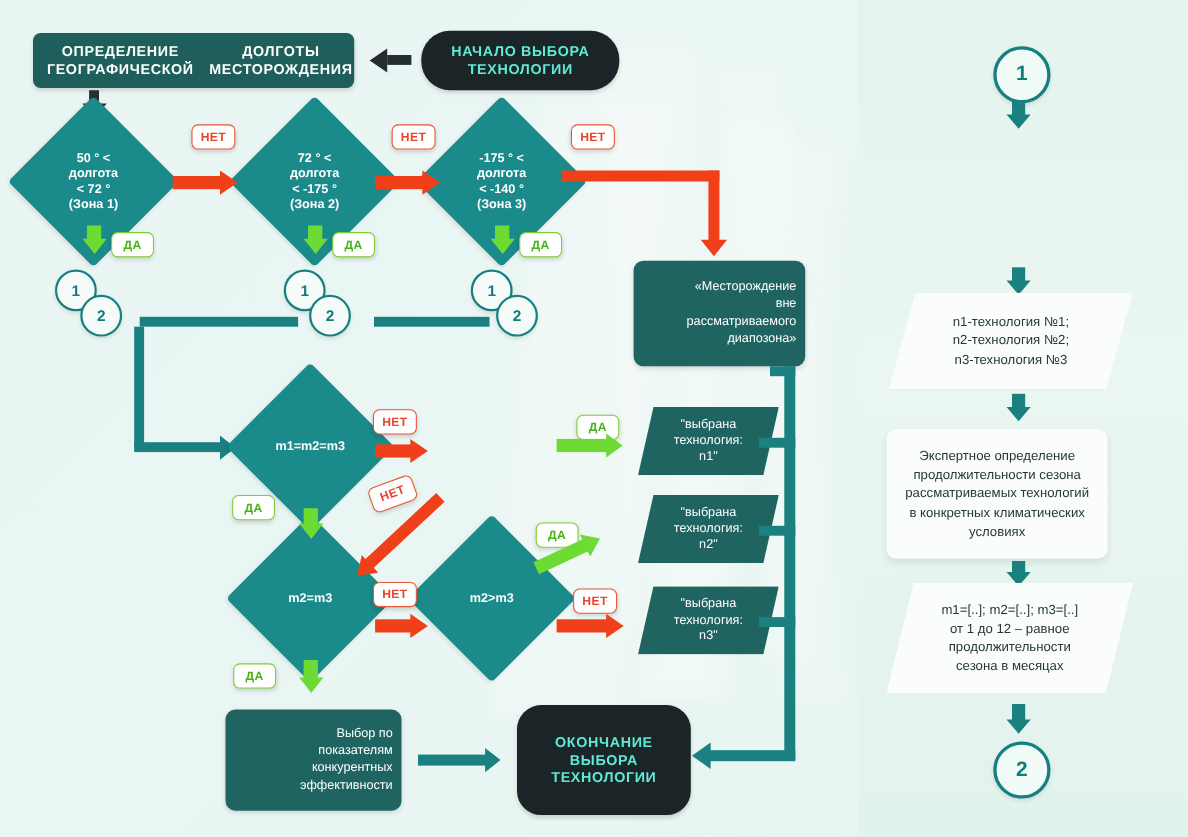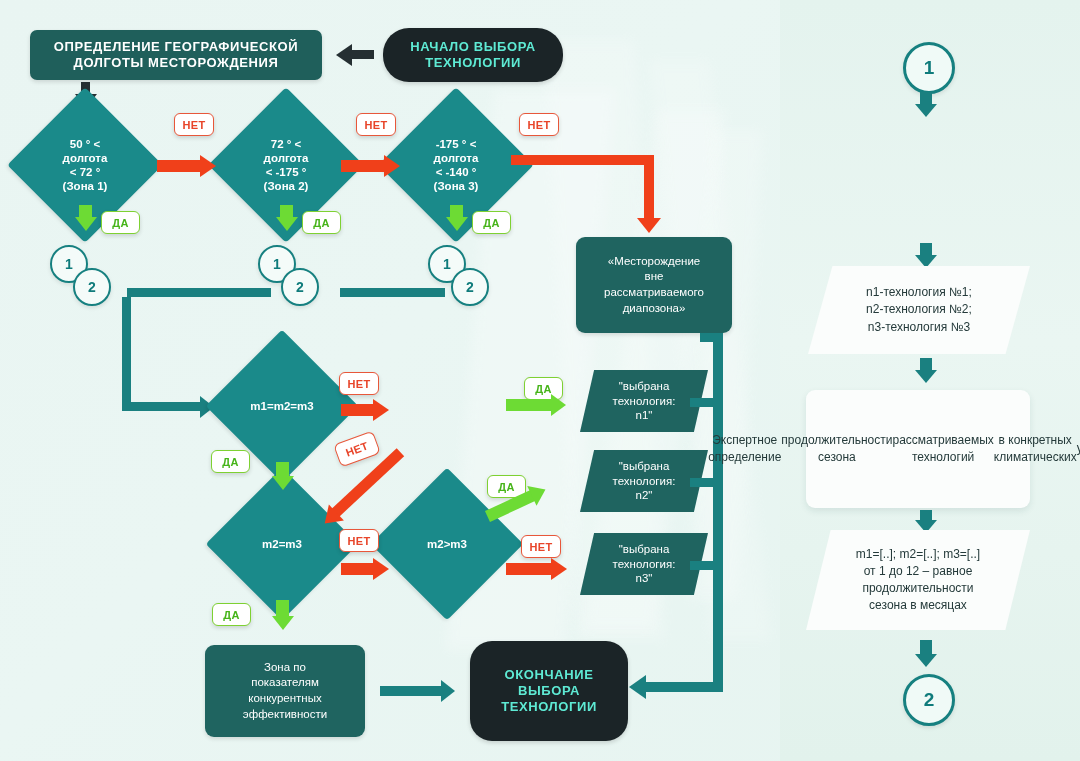--- a/index.html
+++ b/index.html
@@ -29,21 +29,21 @@
   .hdr-dark{background:#1b2427;color:#5eead4;border-radius:26px;font-weight:bold;
     letter-spacing:.6px;line-height:1.25;font-size:13px;
     box-shadow:0 2px 4px rgba(0,0,0,.15);text-align:center;}
 
   .diamond{color:#fff;font-weight:bold;font-size:11.5px;line-height:1.22;}
   .diamond .dsurf{position:absolute;inset:0;background:#1a8a8a;
     transform:rotate(45deg);border-radius:4px;box-shadow:0 2px 4px rgba(0,0,0,.10);}
   .diamond .dtxt{position:relative;z-index:2;padding:0 4px;}
 
   .rbox{background:#1f6460;color:#fff;border-radius:9px;font-size:11.5px;
-    line-height:1.35;box-shadow:0 2px 4px rgba(0,0,0,.12);padding:0 8px;}
+    line-height:1.35;box-shadow:0 2px 4px rgba(0,0,0,.12);padding:0 8px;align-items:flex-end;}
   .whitebox{background:#fbfdfc;color:#243a3a;border-radius:9px;font-size:12px;
     line-height:1.42;box-shadow:0 3px 7px rgba(20,70,70,.10);padding:8px 10px;}
 
   .para{color:#fff;font-size:11.5px;line-height:1.3;}
   .para .psurf{position:absolute;inset:0;background:#1f6460;
     clip-path:polygon(11% 0,100% 0,89% 100%,0 100%);
     box-shadow:0 2px 4px rgba(0,0,0,.10);}
   .para .ptxt{position:relative;z-index:2;padding:0 6px;}
   .parawhite .psurf{background:#fbfdfc;
     filter:drop-shadow(0 3px 6px rgba(20,70,70,.12));}
@@ -91,21 +91,21 @@
   <div class="bgtex">
     <div class="mtn" style="left:470px;top:90px;width:120px;height:560px;transform:skewX(-5deg);opacity:.45;"></div>
     <div class="mtn" style="left:560px;top:40px;width:90px;height:600px;transform:skewX(3deg);opacity:.35;"></div>
     <div class="mtn" style="left:620px;top:110px;width:70px;height:520px;transform:skewX(-8deg);opacity:.4;"></div>
     <div class="mtn" style="left:680px;top:60px;width:60px;height:580px;transform:skewX(6deg);opacity:.3;"></div>
     <div class="mtn" style="left:700px;top:130px;width:50px;height:470px;transform:skewX(-3deg);opacity:.35;"></div>
   </div>
 
   <div class="rightpanel"></div>
 
-  <div class="node hdr" style="left:30px;top:30px;width:292px;height:50px;flex-direction:column;">
+  <div class="node hdr" style="left:30px;top:30px;width:292px;height:50px;flex-direction:row;">
     <div>ОПРЕДЕЛЕНИЕ ГЕОГРАФИЧЕСКОЙ</div>
     <div>ДОЛГОТЫ МЕСТОРОЖДЕНИЯ</div>
   </div>
 
   <div class="ln ln-d" style="left:352px;top:50px;width:22px;height:9px;"></div>
   <div class="ar ar-left-d" style="left:336px;top:43.5px;"></div>
 
   <div class="node hdr-dark" style="left:383px;top:28px;width:180px;height:54px;flex-direction:column;">
     <div>НАЧАЛО ВЫБОРА</div>
     <div>ТЕХНОЛОГИИ</div>
@@ -274,21 +274,21 @@
 
   <div class="ln ln-t" style="left:713px;top:333px;width:10px;height:358px;"></div>
   <div class="ln ln-t" style="left:700px;top:333px;width:23px;height:9px;"></div>
   <div class="ln ln-t" style="left:690px;top:398px;width:33px;height:9px;"></div>
   <div class="ln ln-t" style="left:690px;top:478px;width:33px;height:9px;"></div>
   <div class="ln ln-t" style="left:690px;top:561px;width:33px;height:9px;"></div>
   <div class="ln ln-t" style="left:645px;top:682px;width:78px;height:10px;"></div>
   <div class="ar ar-left-t" style="left:629px;top:675px;"></div>
 
   <div class="node rbox" style="left:205px;top:645px;width:160px;height:92px;flex-direction:column;">
-    <div>Зона по</div>
+    <div>Выбор по</div>
     <div>показателям</div>
     <div>конкурентных</div>
     <div>эффективности</div>
   </div>
 
   <div class="ln ln-t" style="left:380px;top:686px;width:63px;height:10px;"></div>
   <div class="ar ar-right-t" style="left:441px;top:680px;"></div>
 
   <div class="node hdr-dark" style="left:470px;top:641px;width:158px;height:100px;flex-direction:column;border-radius:22px;">
     <div>ОКОНЧАНИЕ</div>
@@ -309,21 +309,21 @@
     <div class="ptxt">
       <div>n1-технология №1;</div>
       <div>n2-технология №2;</div>
       <div>n3-технология №3</div>
     </div>
   </div>
 
   <div class="ln ln-t" style="left:920px;top:358px;width:12px;height:14px;"></div>
   <div class="ar ar-down-t" style="left:915px;top:370px;"></div>
 
-  <div class="node whitebox" style="left:806px;top:390px;width:224px;height:118px;">
+  <div class="node whitebox" style="left:806px;top:390px;width:201px;height:118px;flex-direction:column;">
     <div>Экспертное определение</div>
     <div>продолжительности сезона</div>
     <div>рассматриваемых технологий</div>
     <div>в конкретных климатических</div>
     <div>условиях</div>
   </div>
 
   <div class="ln ln-t" style="left:920px;top:510px;width:12px;height:12px;"></div>
   <div class="ar ar-down-t" style="left:915px;top:520px;"></div>
 

